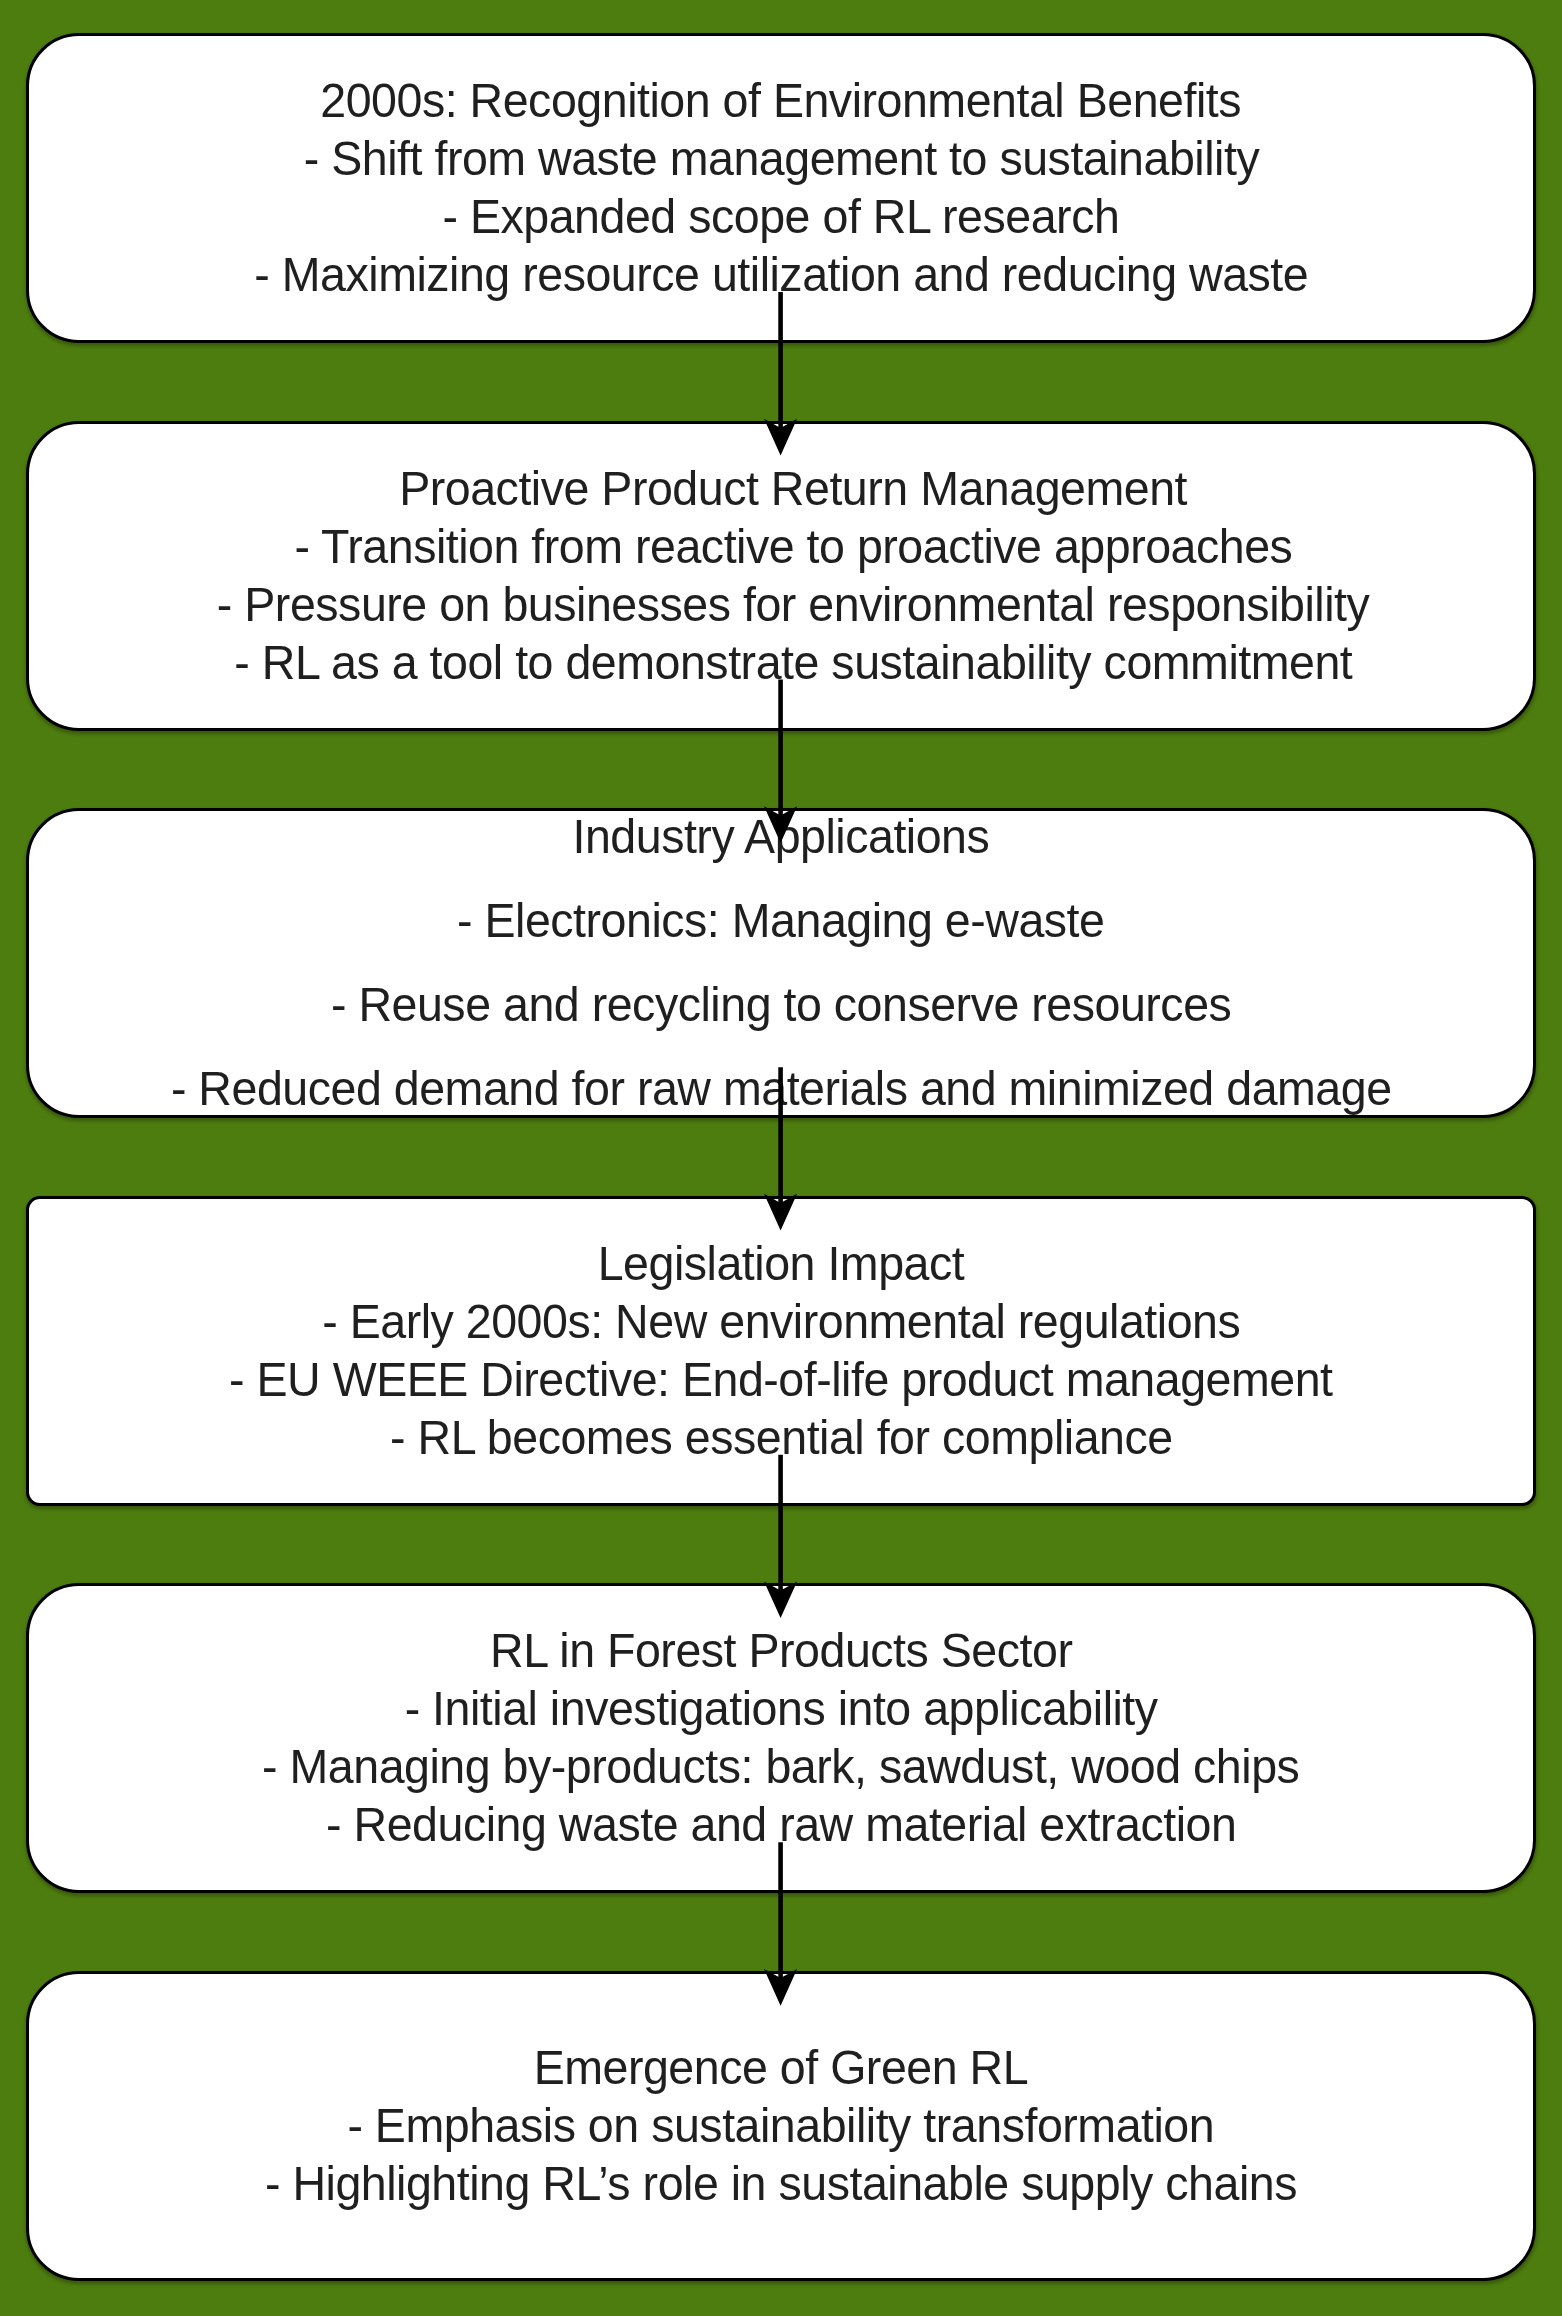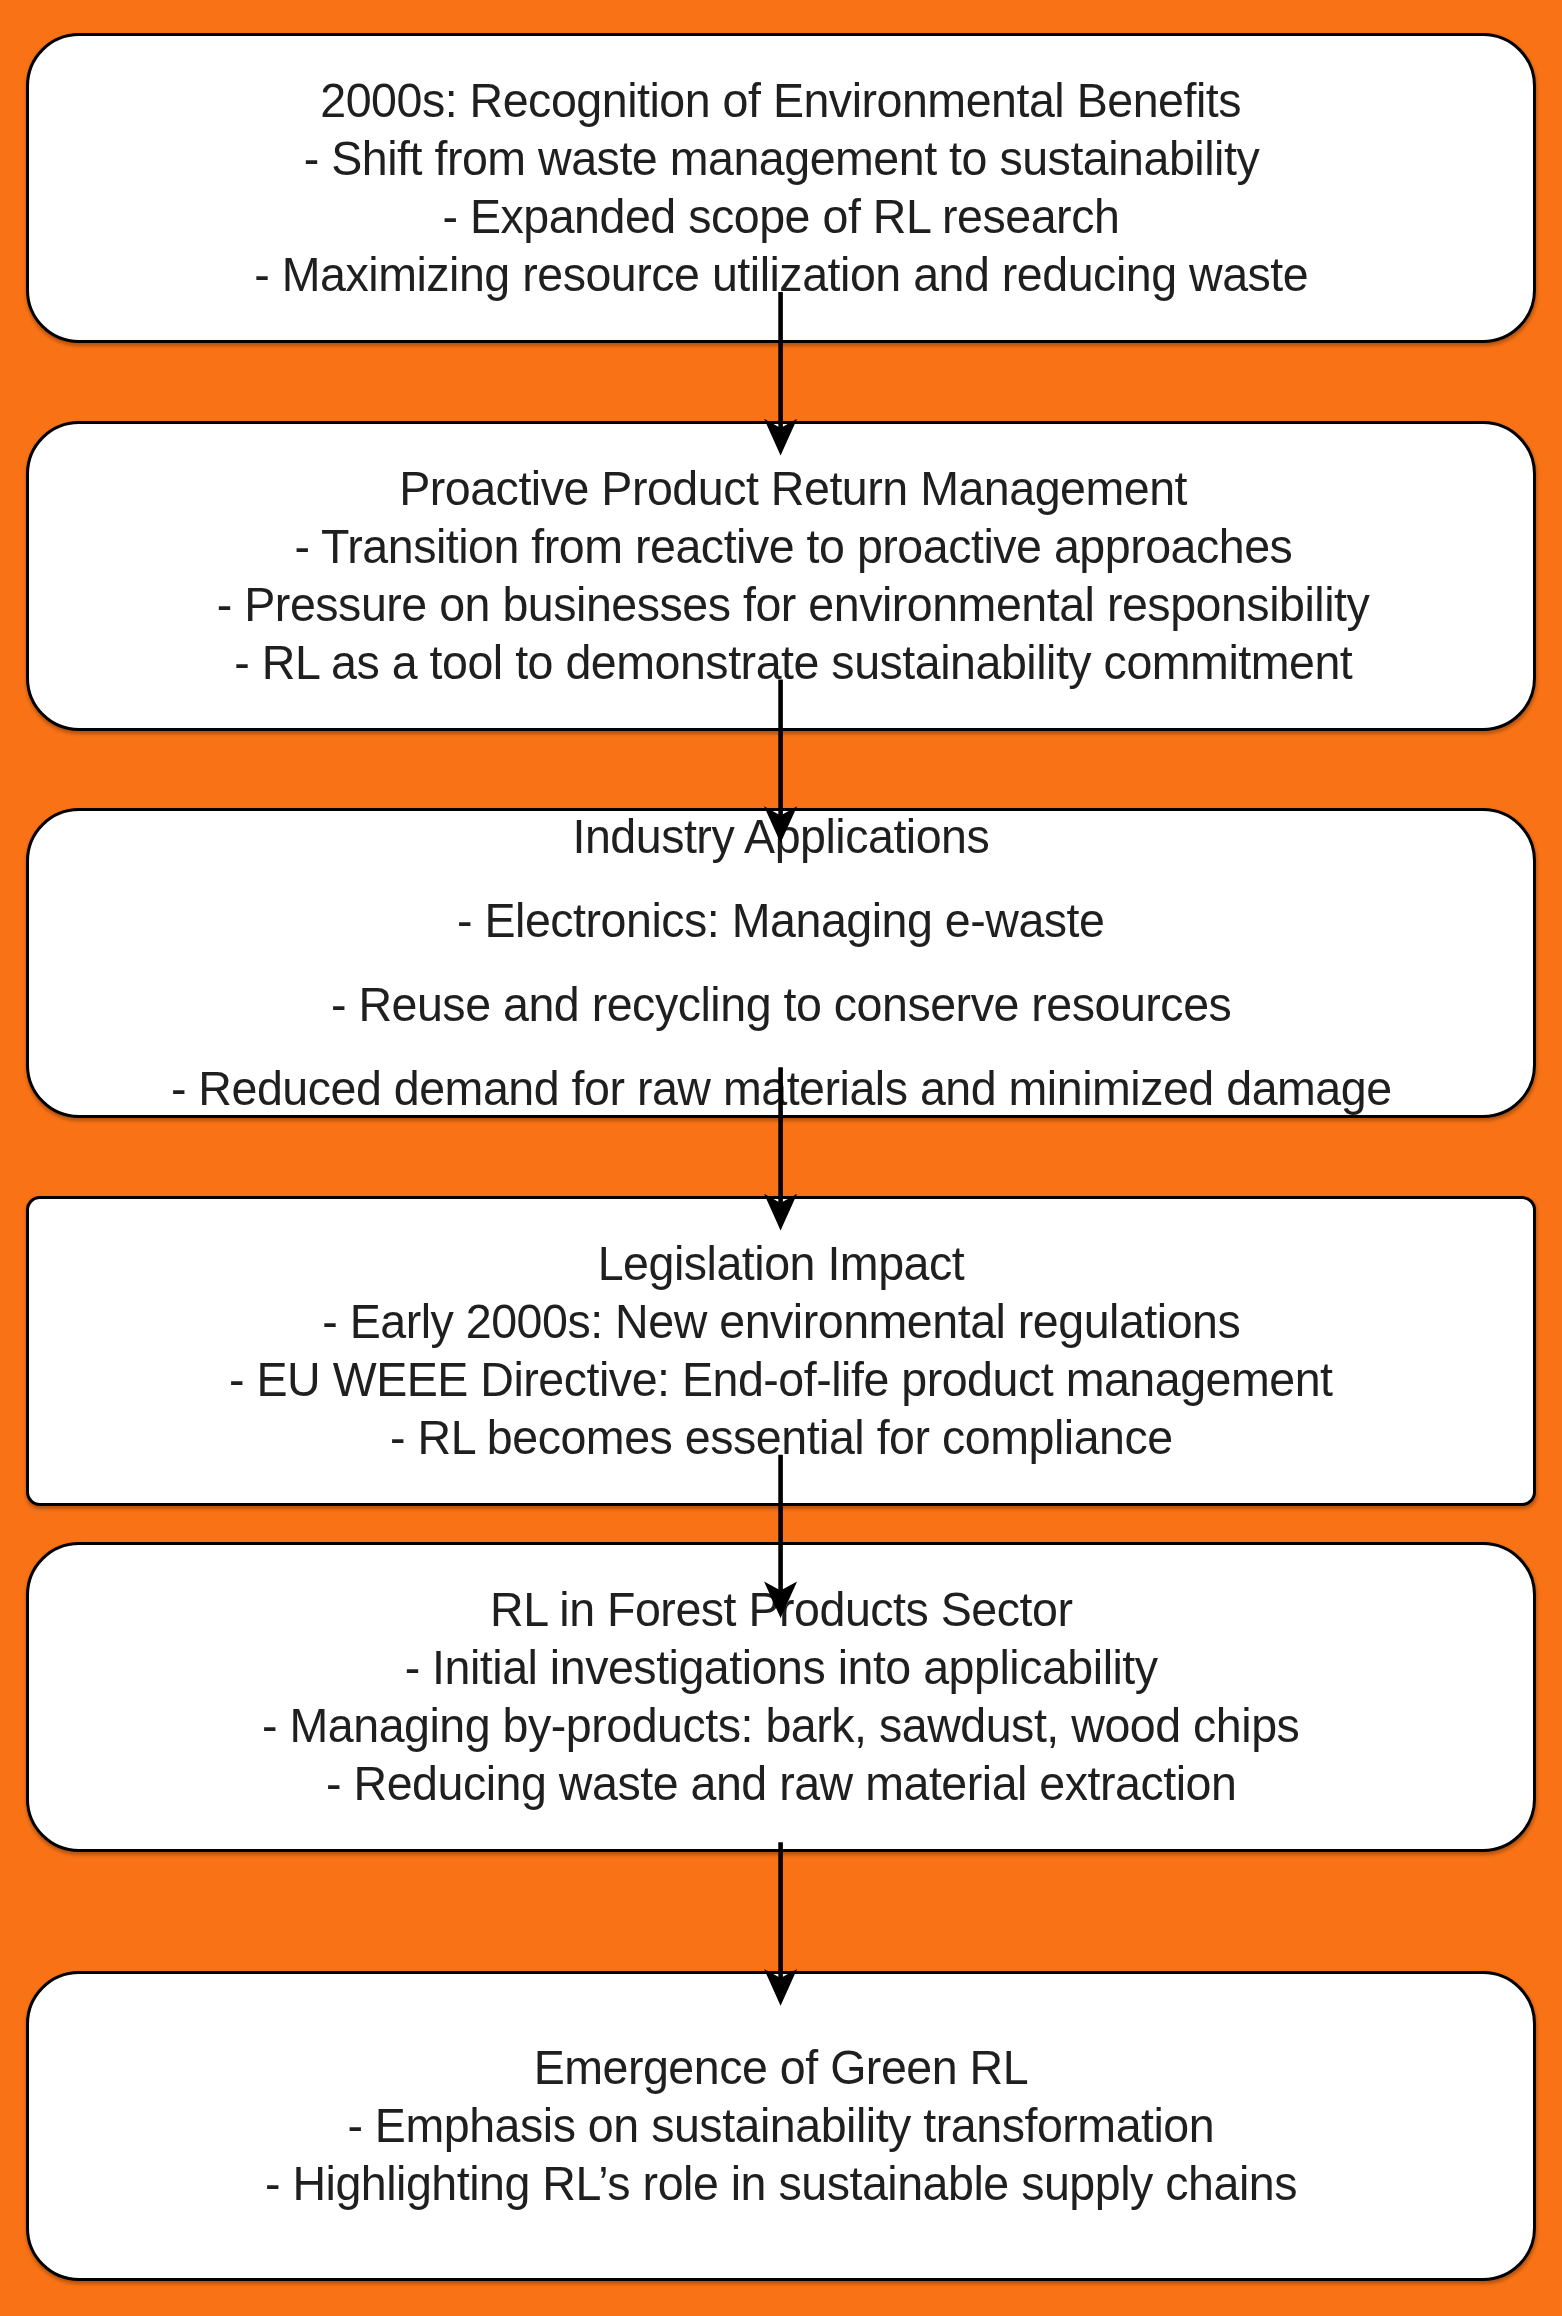--- a/index.html
+++ b/index.html
@@ -4,21 +4,21 @@
 <style>
   html, body {
     margin: 0;
     padding: 0;
     background: #ffffff;
   }
   .canvas {
     position: relative;
     width: 1563px;
     height: 2317px;
-    background: #f97316;
+    background: #4d7c0f;
     overflow: hidden;
     font-family: "Liberation Sans", sans-serif;
   }
   .stage-box {
     position: absolute;
     left: 26px;
     width: 1510px;
     height: 310px;
     box-sizing: border-box;
     border: 3.7px solid #000000;
@@ -29,21 +29,21 @@
     flex-direction: column;
     justify-content: center;
     align-items: center;
     text-align: center;
     z-index: 1;
   }
   .stage-box:nth-of-type(1) { top: 33px; }
   .stage-box:nth-of-type(2) { top: 421px; padding-left: 24px; }
   .stage-box:nth-of-type(3) { top: 808px; gap: 26px; }
   .stage-box:nth-of-type(4) { top: 1196px; border-radius: 14px; }
-  .stage-box:nth-of-type(5) { top: 1542px; }
+  .stage-box:nth-of-type(5) { top: 1583px; }
   .stage-box:nth-of-type(6) { top: 1971px; }
   .line {
     font-size: 48px;
     line-height: 58px;
     color: #1f1f1f;
     letter-spacing: -0.5px;
     white-space: nowrap;
     transform: scaleX(0.97);
     transform-origin: center;
   }

